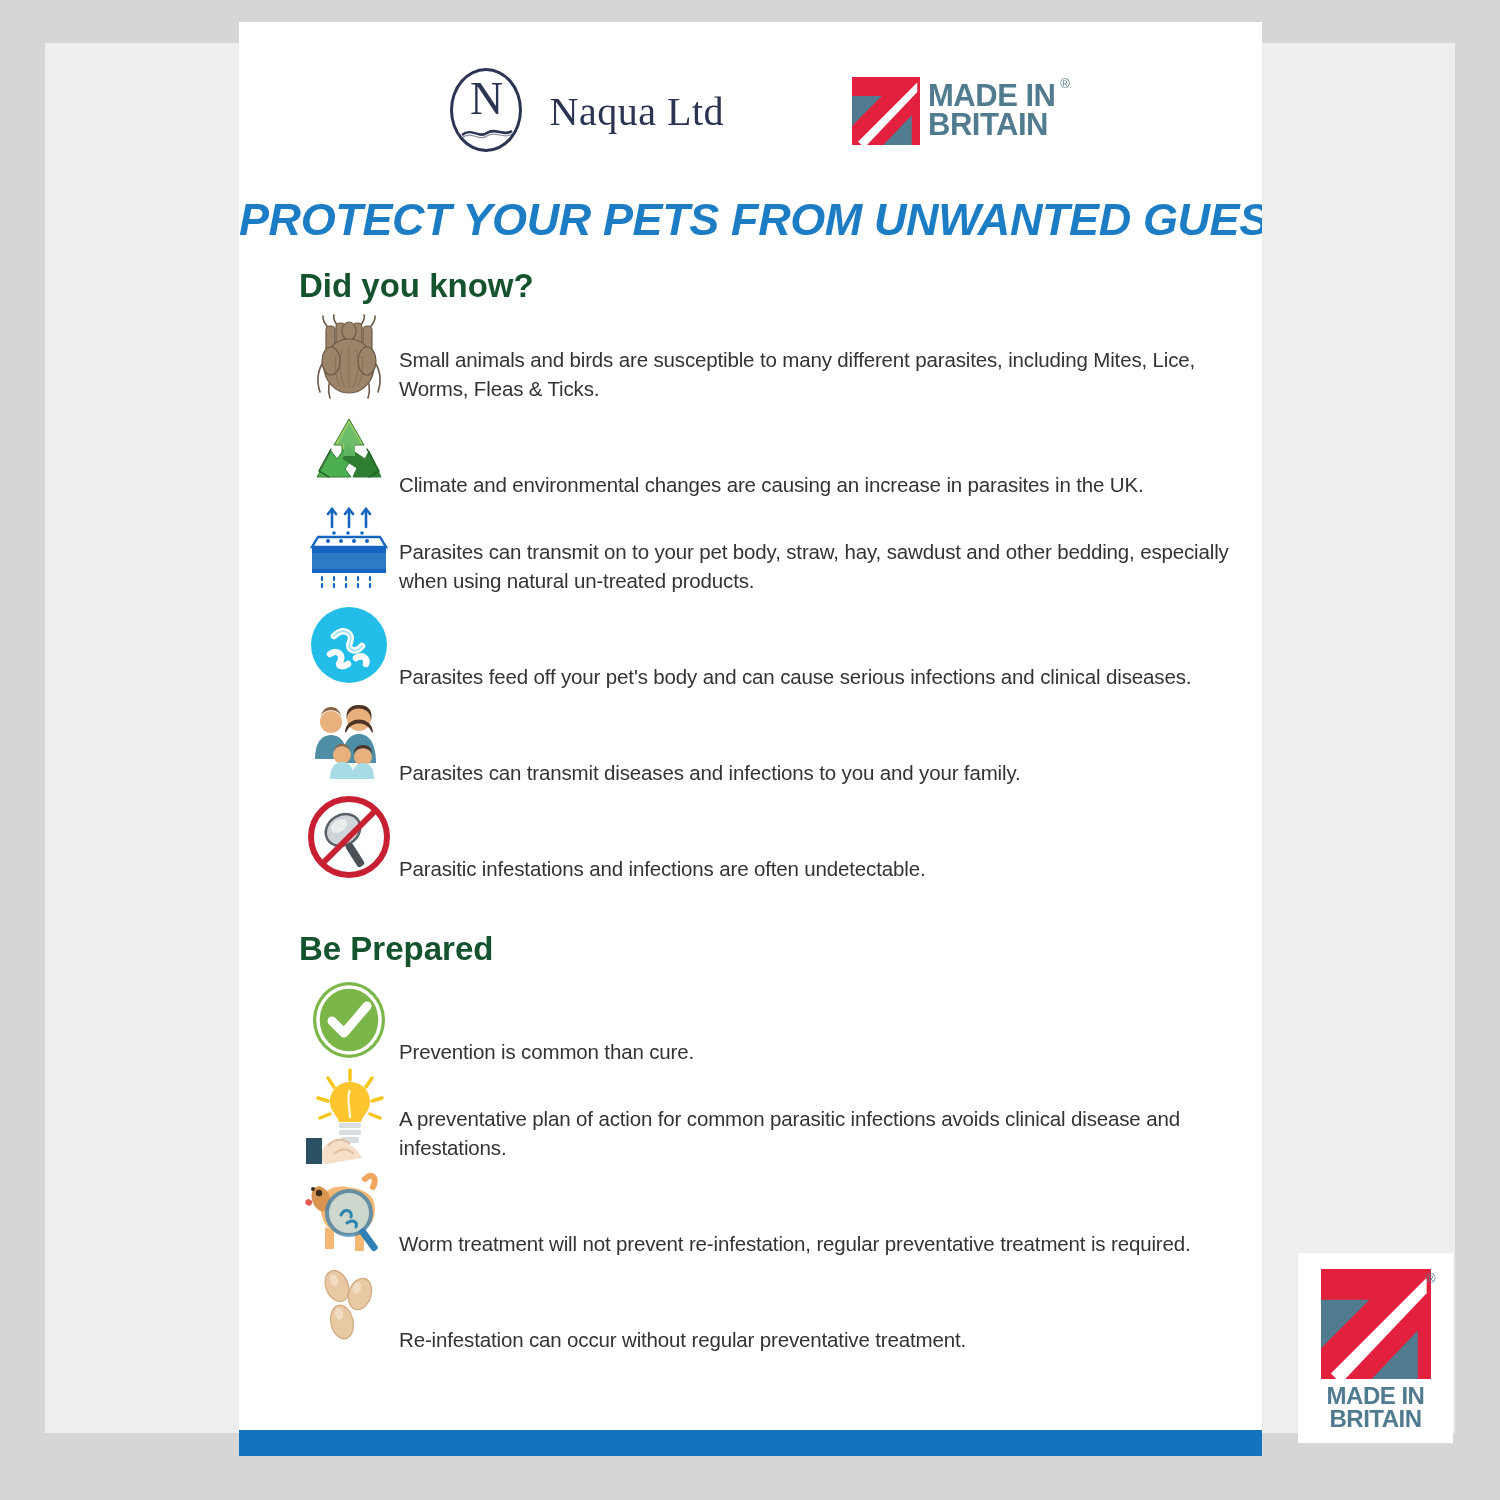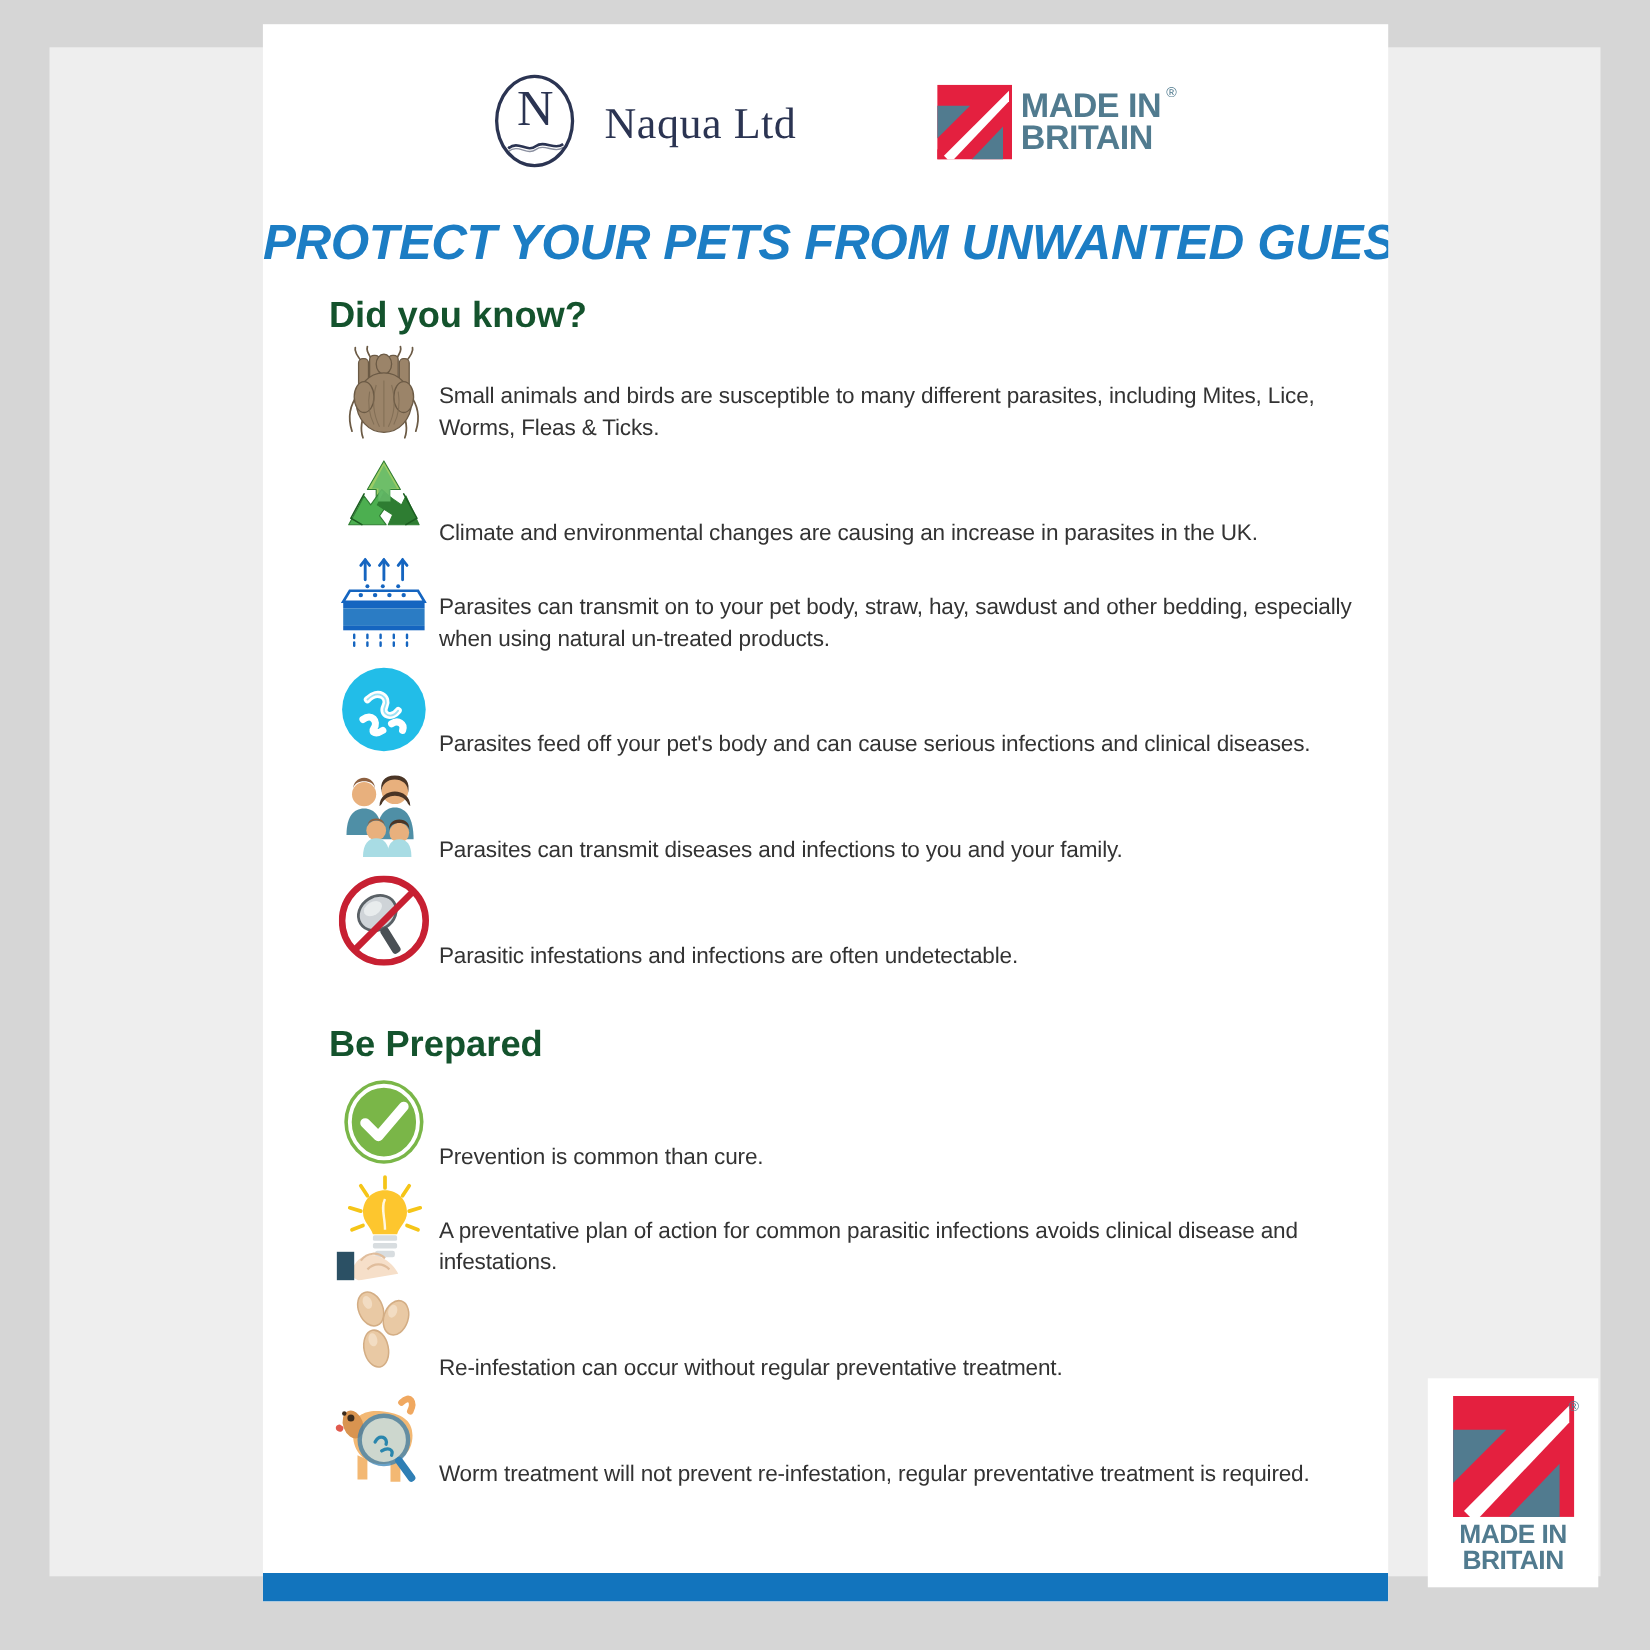--- a/index.html
+++ b/index.html
@@ -445,58 +445,58 @@
             </g>
             <path d="M12 92 C 16 76, 26 70, 38 74 C 46 77, 52 82, 56 90 L 20 96 Z" fill="#f6dfc9"></path>
             <path d="M22 78 C 28 70, 38 70, 44 76" fill="none" stroke="#e0bd9c" stroke-width="2"></path>
             <path d="M28 86 C 34 80, 42 80, 48 86" fill="none" stroke="#e0bd9c" stroke-width="2"></path>
             <rect x="0" y="70" width="16" height="26" fill="#2b5064"></rect>
           </svg>
         </div>
         <div class="row-text">A preventative plan of action for common parasitic infections avoids clinical disease and infestations.</div>
       </div>
 
-      <div class="row">
-        <div class="row-icon">
-          <svg width="64" height="80" viewBox="0 0 64 80">
-            <g fill="#e9c9a4" stroke="#d3ad84" stroke-width="1.4">
-              <ellipse cx="20" cy="18" rx="11" ry="16" transform="rotate(-22 20 18)"></ellipse>
-              <ellipse cx="43" cy="26" rx="11" ry="16" transform="rotate(18 43 26)"></ellipse>
-              <ellipse cx="25" cy="54" rx="11" ry="17" transform="rotate(-12 25 54)"></ellipse>
-            </g>
-            <g fill="#f6e3cc" opacity="0.75">
-              <ellipse cx="17" cy="12" rx="4" ry="6" transform="rotate(-22 17 12)"></ellipse>
-              <ellipse cx="40" cy="20" rx="4" ry="6" transform="rotate(18 40 20)"></ellipse>
-              <ellipse cx="22" cy="46" rx="4" ry="6" transform="rotate(-12 22 46)"></ellipse>
-            </g>
-          </svg>
-        </div>
-        <div class="row-text">Re-infestation can occur without regular preventative treatment.</div>
-      </div>
-
       <div class="row two-line">
         <div class="row-icon">
           <svg width="92" height="86" viewBox="0 0 92 86">
             <path d="M62 10 C 70 2, 74 10, 70 18" fill="none" stroke="#f0a860" stroke-width="6" stroke-linecap="round"></path>
             <path d="M18 34 C 18 22, 30 16, 44 18 C 62 20, 72 26, 72 40 C 72 56, 60 66, 44 66 C 28 66, 18 54, 18 40 Z" fill="#f3b873"></path>
             <path d="M22 58 L 22 80 L 31 80 L 31 62 Z" fill="#f3b873"></path>
             <path d="M52 62 L 52 82 L 61 82 L 61 64 Z" fill="#f3b873"></path>
             <ellipse cx="18" cy="30" rx="9" ry="13" transform="rotate(-20 18 30)" fill="#d99450"></ellipse>
             <circle cx="16" cy="24" r="3.2" fill="#3b2b1d"></circle>
             <path d="M6 30 C 2 30, 1 34, 4 36 C 7 38, 10 35, 9 32 Z" fill="#e05a4e"></path>
             <circle cx="10" cy="20" r="2" fill="#3b2b1d"></circle>
             <circle cx="46" cy="44" r="22" fill="#bfe4f2" opacity="0.72" stroke="#2f7fb5" stroke-width="4"></circle>
             <g fill="none" stroke="#2a86ad" stroke-width="3" stroke-linecap="round">
               <path d="M38 46 C 42 38, 50 42, 48 48"></path>
               <path d="M44 54 C 50 50, 55 53, 53 58"></path>
             </g>
             <rect x="62" y="58" width="7" height="26" rx="3.2" transform="rotate(-36 65 71)" fill="#2f7fb5"></rect>
           </svg>
         </div>
         <div class="row-text">Worm treatment will not prevent re-infestation, regular preventative treatment is required.</div>
+      </div>
+
+      <div class="row">
+        <div class="row-icon">
+          <svg width="64" height="80" viewBox="0 0 64 80">
+            <g fill="#e9c9a4" stroke="#d3ad84" stroke-width="1.4">
+              <ellipse cx="20" cy="18" rx="11" ry="16" transform="rotate(-22 20 18)"></ellipse>
+              <ellipse cx="43" cy="26" rx="11" ry="16" transform="rotate(18 43 26)"></ellipse>
+              <ellipse cx="25" cy="54" rx="11" ry="17" transform="rotate(-12 25 54)"></ellipse>
+            </g>
+            <g fill="#f6e3cc" opacity="0.75">
+              <ellipse cx="17" cy="12" rx="4" ry="6" transform="rotate(-22 17 12)"></ellipse>
+              <ellipse cx="40" cy="20" rx="4" ry="6" transform="rotate(18 40 20)"></ellipse>
+              <ellipse cx="22" cy="46" rx="4" ry="6" transform="rotate(-12 22 46)"></ellipse>
+            </g>
+          </svg>
+        </div>
+        <div class="row-text">Re-infestation can occur without regular preventative treatment.</div>
       </div>
 
     </div>
 
     <div class="doc-footer-bar"></div>
   </div>
 
   <div class="mib-badge">
     <div class="mib-mark-wrap">
       <svg width="112" height="110" viewBox="0 0 100 100">

